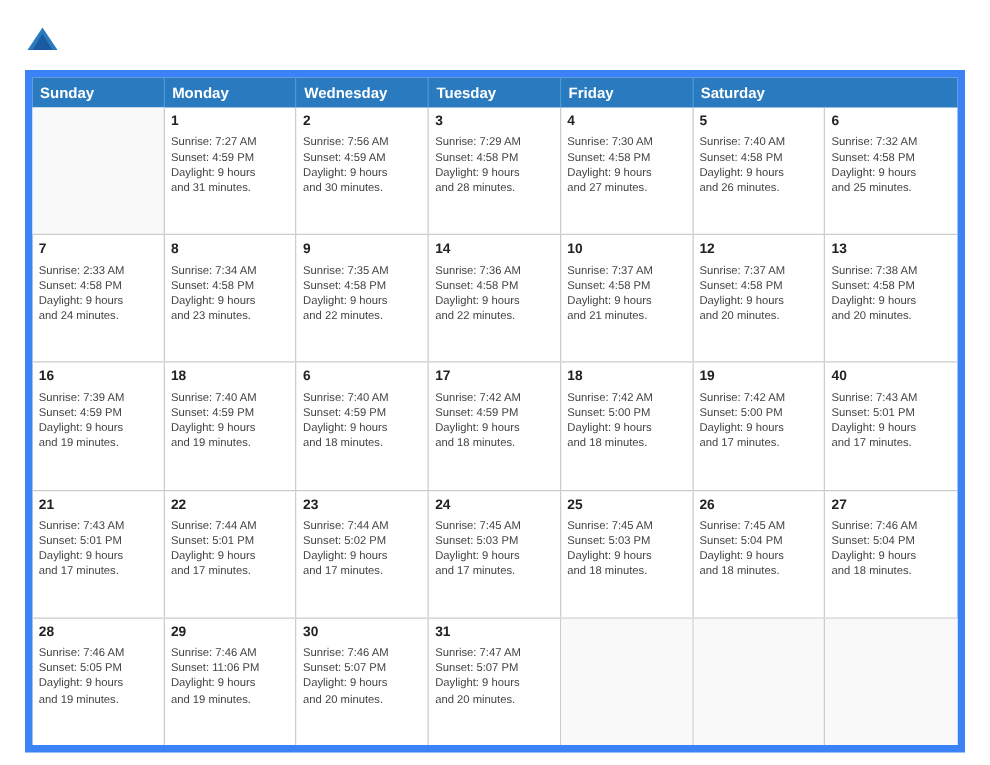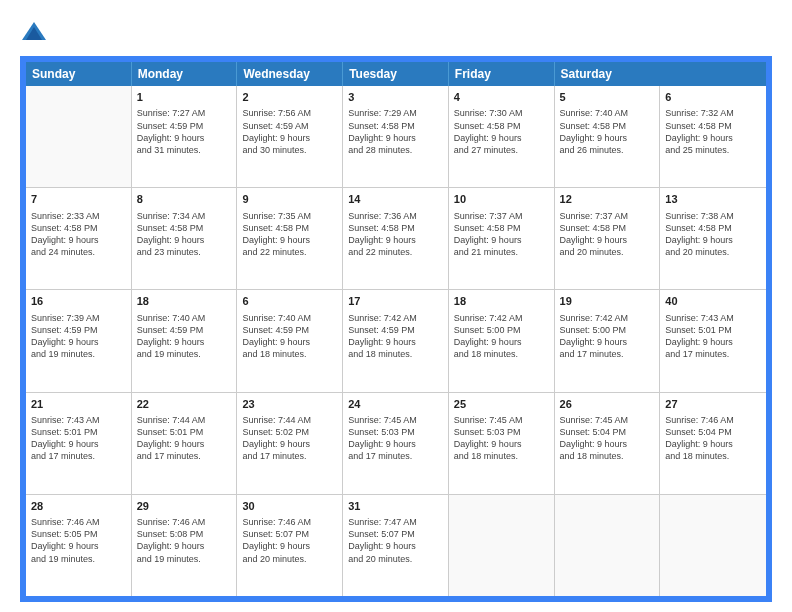--- a/index.html
+++ b/index.html
@@ -342,21 +342,21 @@
           <div class="cal-cell">
             <span class="day-num">28</span>
             <span class="cell-line">Sunrise: 7:46 AM</span>
             <span class="cell-line">Sunset: 5:05 PM</span>
             <span class="cell-line">Daylight: 9 hours</span>
             <span class="cell-line">and 19 minutes.</span>
           </div>
           <div class="cal-cell">
             <span class="day-num">29</span>
             <span class="cell-line">Sunrise: 7:46 AM</span>
-            <span class="cell-line">Sunset: 5:08 PM</span>
+            <span class="cell-line">Sunset: 11:06 PM</span>
             <span class="cell-line">Daylight: 9 hours</span>
             <span class="cell-line">and 19 minutes.</span>
           </div>
           <div class="cal-cell">
             <span class="day-num">30</span>
             <span class="cell-line">Sunrise: 7:46 AM</span>
             <span class="cell-line">Sunset: 5:07 PM</span>
             <span class="cell-line">Daylight: 9 hours</span>
             <span class="cell-line">and 20 minutes.</span>
           </div>

